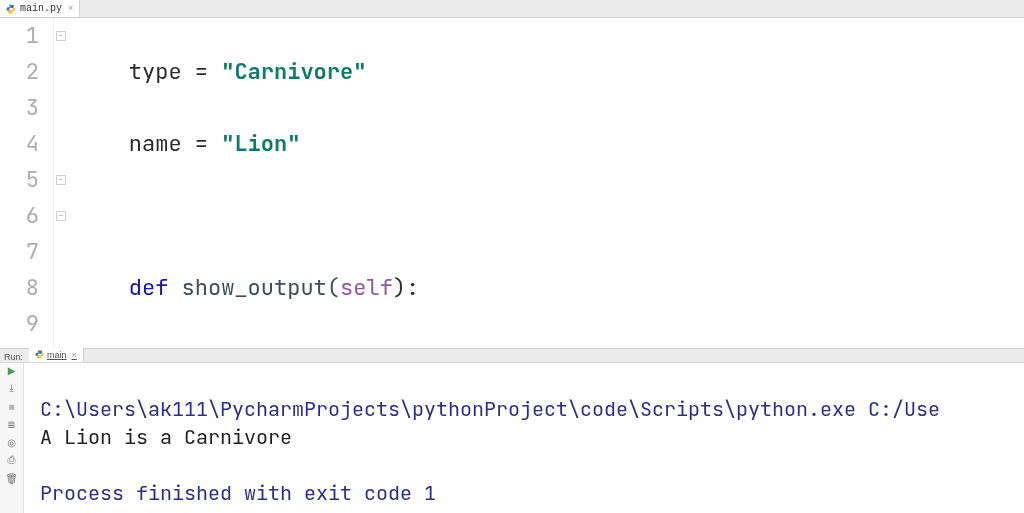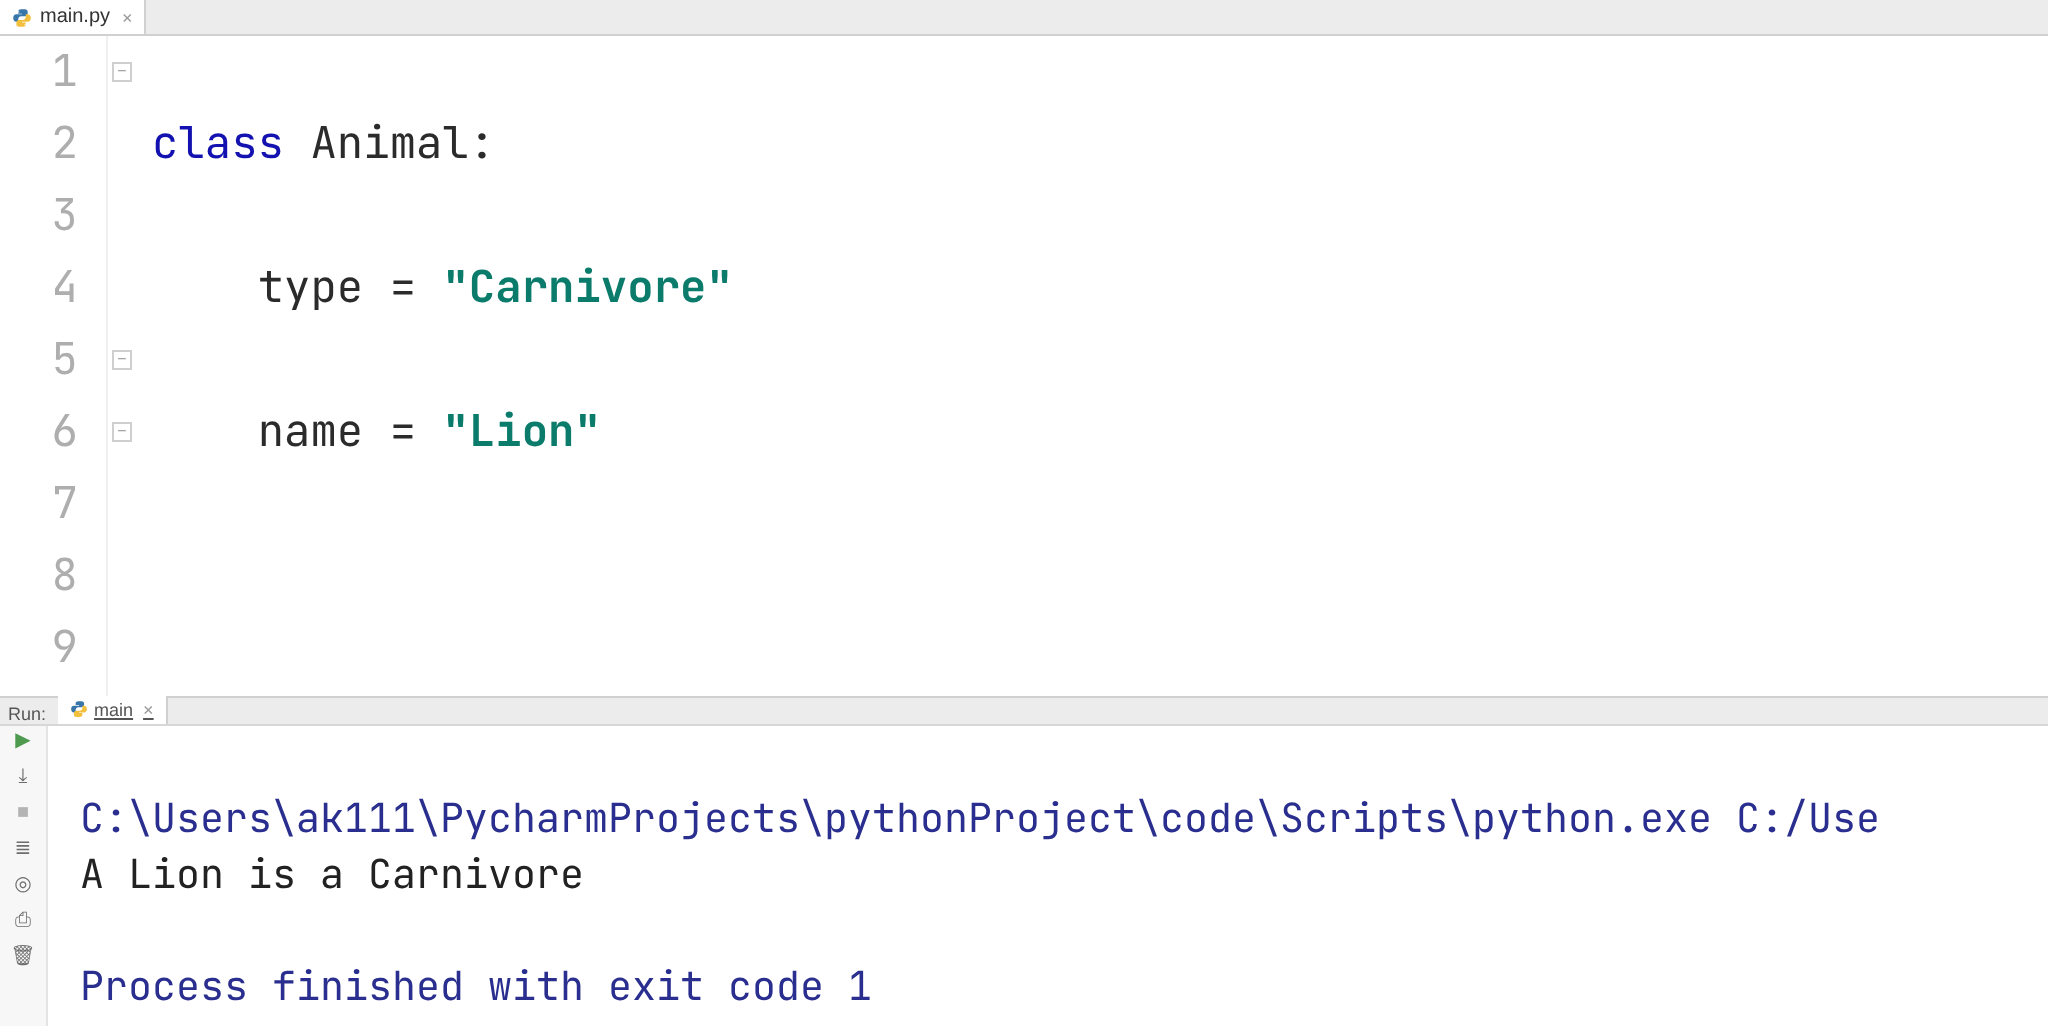--- a/index.html
+++ b/index.html
@@ -21,20 +21,21 @@
     font-size: 10px;
   }
   .editor-tab {
     display: flex;
     align-items: center;
     gap: 4px;
     padding: 0 6px;
     background: #ffffff;
     border-right: 1px solid #d0d0d0;
     color: #333;
+    font-family: Liberation Mono, monospace;
   }
   .py-icon svg { display:block; }
   .tab-close { font-size:9px; color:#999; cursor:pointer; margin-left:2px; }
   
   .editor {
     display: flex;
     height: 330px;
     overflow:hidden;
     background:#fff;
   }
@@ -165,21 +166,20 @@
     <div class="ln">7</div>
     <div class="ln">8</div>
     <div class="ln">9</div>
   </div>
   <div class="fold-col">
     <div class="marker" style="top:13px">−</div>
     <div class="marker" style="top:157px">−</div>
     <div class="marker" style="top:193px">−</div>
   </div>
   <div class="code">
-<div><span class="kw">class</span><span class="plain"> Animal:</span></div>
 <div><span>    </span><span class="plain">type = </span><span class="str">"Carnivore"</span></div>
 <div><span>    </span><span class="plain">name = </span><span class="str">"Lion"</span></div>
 <div><span></span>&nbsp;</div>
 <div><span>    </span><span class="kw">def</span><span class="fn2"> show_output(</span><span class="bself">self</span><span class="plain">):</span></div>
 
 
 
 
   </div>
 </div>

